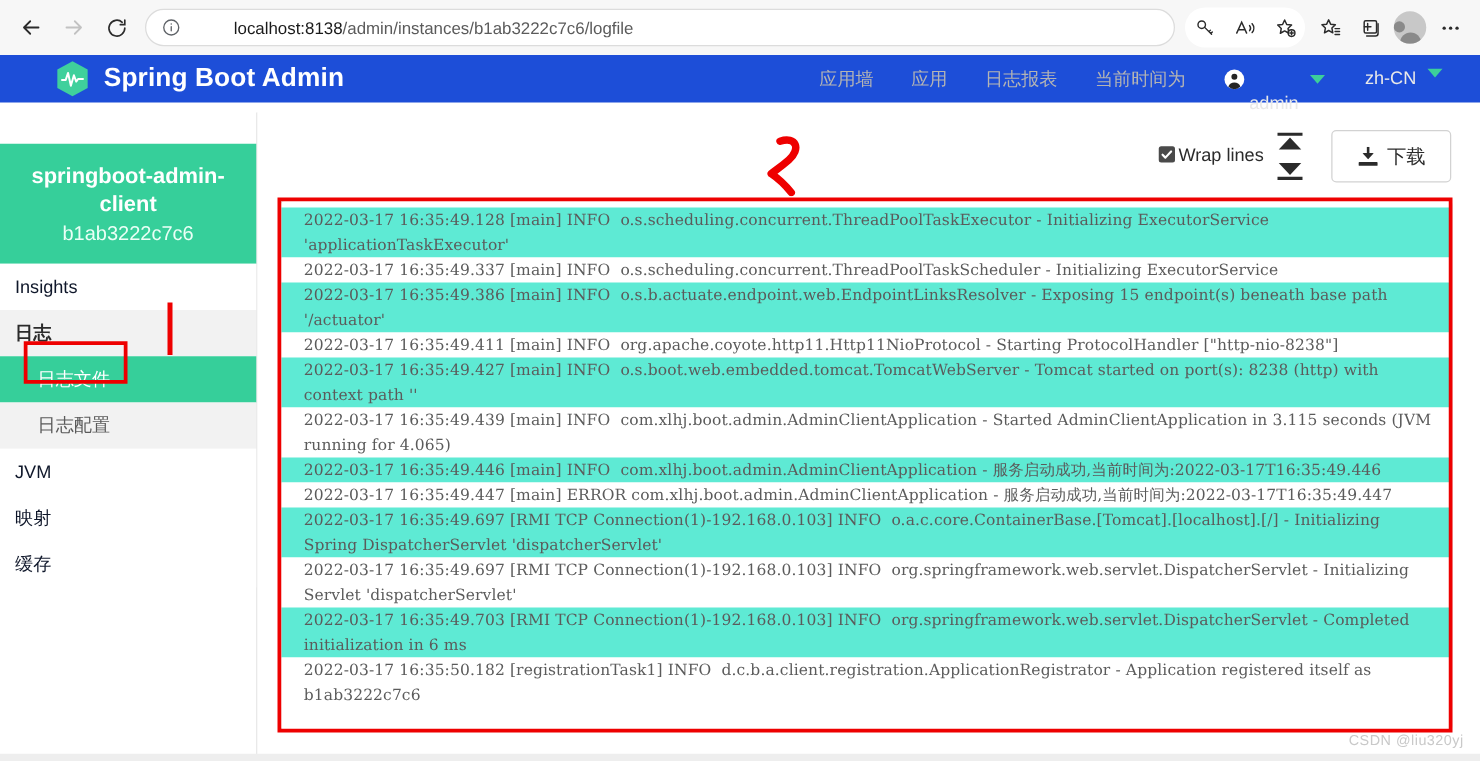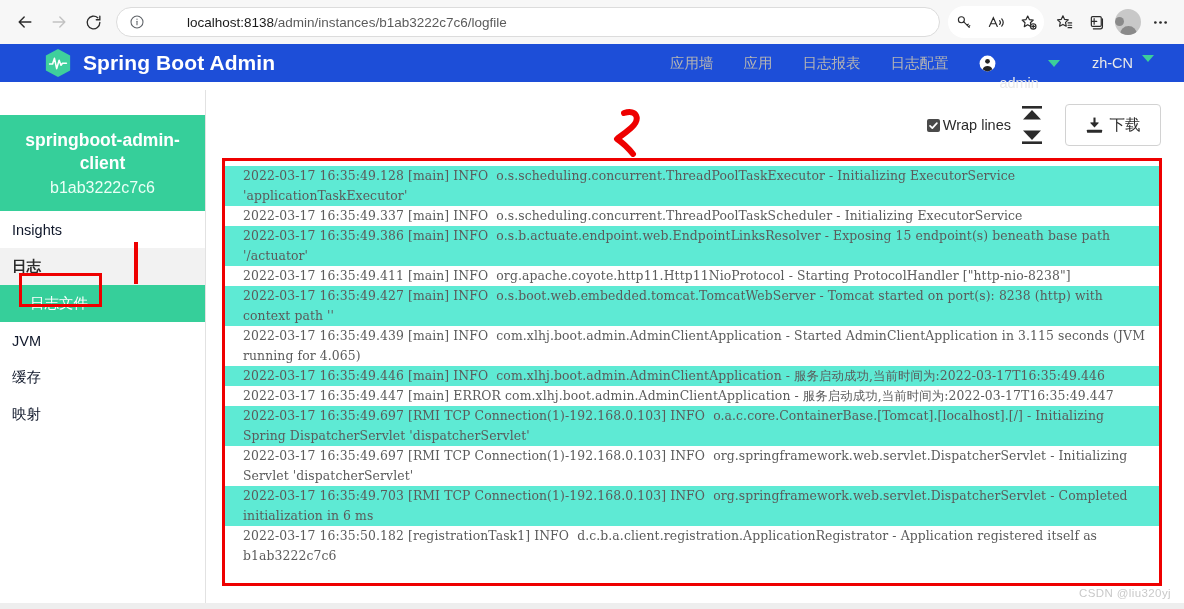--- a/index.html
+++ b/index.html
@@ -185,21 +185,21 @@
     width: 978px; height: 519px;
     background: #ffffff;
   }
   .toolbar {
     height: 70px;
     display: flex; align-items: center;
     justify-content: flex-end;
     padding-right: 23px;
   }
   .wrap-control {
-    display: flex; align-items: center;
+    display: flex; align-items: flex-start;
     font-size: 14.5px; color: #2b2b2b;
     margin-right: 10px;
   }
   .cb {
     width: 13px; height: 13px;
     background: #4a4a4a;
     border-radius: 2px;
     margin-right: 3px;
     display: flex; align-items: center; justify-content: center;
   }
@@ -362,21 +362,21 @@
         <path d="M6 17h3.2l2-6 2.4 11 2.6-9 2 5.4 1.6-2.2H24" fill="none" stroke="#ffffff" stroke-width="1.7" stroke-linejoin="round" stroke-linecap="round"></path>
       </svg>
     </span>
     <span class="brand-title">Spring Boot Admin</span>
   </div>
 
   <div class="nav-right">
     <span class="nav-link">应用墙</span>
     <span class="nav-link">应用</span>
     <span class="nav-link">日志报表</span>
-    <span class="nav-link">日志配置</span>
+    <span class="nav-link">当前时间为</span>
 
     <span class="nav-user">
       <span class="user-icon">
         <svg viewBox="0 0 24 24" width="19" height="19" fill="#ffffff">
             <circle cx="12" cy="12" r="10"></circle>
             <circle cx="12" cy="9.3" r="3" fill="#242424"></circle>
             <path d="M5.9 19.2a6.6 6.6 0 0 1 12.2 0A9.9 9.9 0 0 1 12 22a9.9 9.9 0 0 1-6.1-2.8z" fill="#242424"></path>
           </svg>
       </span>
       <span class="nav-user-label">admin</span>
@@ -392,23 +392,24 @@
 
 <div class="sidebar">
   <div class="instance-card">
     <div class="instance-name">springboot-admin-client</div>
     <div class="instance-id">b1ab3222c7c6</div>
   </div>
 
   <div class="side-item plain">Insights</div>
   <div class="side-item group">日志</div>
   <div class="side-item active">日志文件</div>
+  <div class="side-item sub">日志配置</div>
   <div class="side-item plain">JVM</div>
+  <div class="side-item plain">映射</div>
   <div class="side-item plain">缓存</div>
-  <div class="side-item plain">映射</div>
 </div>
 
 <div class="anno-box" style="left:19px; top:273px; width:83px; height:34px;"></div>
 
 <div class="anno-line" style="left:134px; top:242px; width:4px; height:42px;"></div>
 
 <div class="main">
 
   <div class="toolbar">
     <label class="wrap-control">

